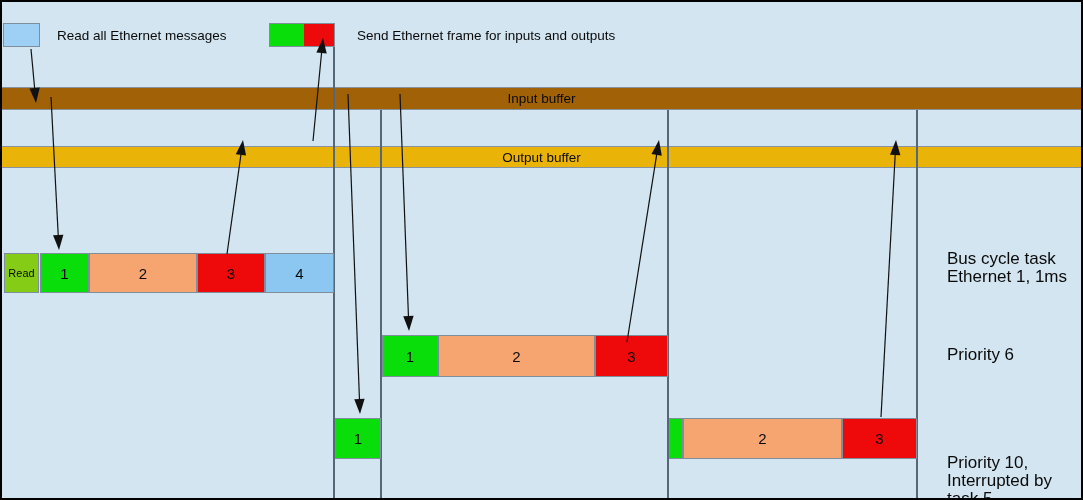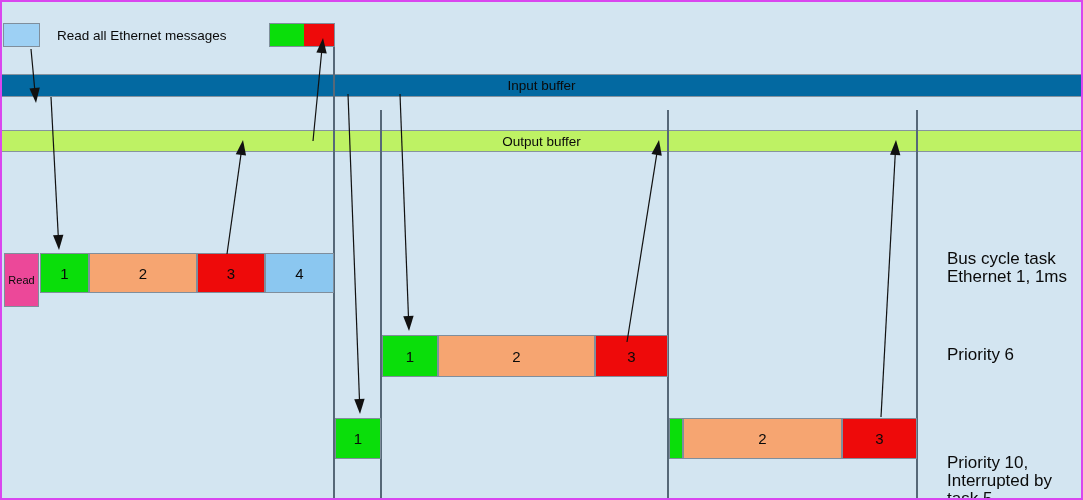--- a/index.html
+++ b/index.html
@@ -1,19 +1,19 @@
 <!DOCTYPE html>
 <html><head>
 <meta charset="utf-8">
 <style>
   html,body{margin:0;padding:0;background:#fff;}
   .stage{
     position:relative;
     box-sizing:border-box;
-    border:2px solid #d946ef;
+    border:2px solid #000000;
     overflow:hidden;
     font-family:"Liberation Sans", sans-serif;
     color:#0a0a0a;
   }
   .bar{
     position:absolute;left:0;right:0;
     box-sizing:border-box;
     border-top:1px solid #86939f;
     border-bottom:1px solid #86939f;
     display:flex;align-items:center;justify-content:center;
@@ -40,36 +40,37 @@
 
 <div class="stage" style="width: 1083px; height: 500px; background: rgb(211, 229, 241); color: rgb(10, 10, 10);">
 
   <div class="swatch" style="left: 1px; top: 21px; width: 37px; height: 24px; background: rgb(157, 208, 244);"></div>
   <div class="legend-label" style="left: 55px; top: 33px;">Read all Ethernet messages</div>
 
   <div class="swatch" style="left: 267px; top: 21px; width: 66px; height: 24px;">
     <span class="half" style="left: 0px; width: 34px; background: rgb(10, 222, 10);"></span>
     <span class="half" style="left: 34px; right: 0px; background: rgb(238, 10, 10);"></span>
   </div>
+  <div class="legend-label" style="left: 355px; top: 33px;">Send Ethernet frame for inputs and outputs</div>
 
-  <div class="bar" style="top: 72px; height: 23px; background: #0369a1;">
+  <div class="bar" style="top: 85px; height: 23px; background: #a16207;">
     <span class="bar-label">Input buffer</span>
   </div>
-  <div class="bar" style="top: 128px; height: 22px; background: #bef264;">
+  <div class="bar" style="top: 144px; height: 22px; background: #eab308;">
     <span class="bar-label">Output buffer</span>
   </div>
 
   <div>
       <div class="divider" style="background: rgb(86, 104, 120); left: 331px; top: 45px; height: 452px;"></div>
       <div class="divider" style="background: rgb(86, 104, 120); left: 378px; top: 108px; height: 389px;"></div>
       <div class="divider" style="background: rgb(86, 104, 120); left: 665px; top: 108px; height: 389px;"></div>
       <div class="divider" style="background: rgb(86, 104, 120); left: 914px; top: 108px; height: 389px;"></div>
     </div>
   <div>
-      <div class="seg small" style="background: #ec4899; left: 2px; top: 251px; width: 35px; height: 54px;">Read</div>
+      <div class="seg small" style="background: #84cc16; left: 2px; top: 251px; width: 35px; height: 40px;">Read</div>
       <div class="seg" style="background: rgb(10, 222, 10); left: 38px; top: 251px; width: 49px; height: 40px;">1</div>
       <div class="seg" style="background: rgb(246, 165, 113); left: 87px; top: 251px; width: 108px; height: 40px;">2</div>
       <div class="seg" style="background: rgb(238, 10, 10); left: 195px; top: 251px; width: 68px; height: 40px;">3</div>
       <div class="seg" style="background: rgb(139, 199, 240); left: 263px; top: 251px; width: 69px; height: 40px;">4</div>
       <div class="tasklabel" style="left: 945px; top: 248px;">
         <div>Bus cycle task</div>
         <div>Ethernet 1, 1ms</div>
       </div>
       <div class="seg" style="background: rgb(10, 222, 10); left: 380px; top: 333px; width: 56px; height: 42px;">1</div>
       <div class="seg" style="background: rgb(246, 165, 113); left: 436px; top: 333px; width: 157px; height: 42px;">2</div>

